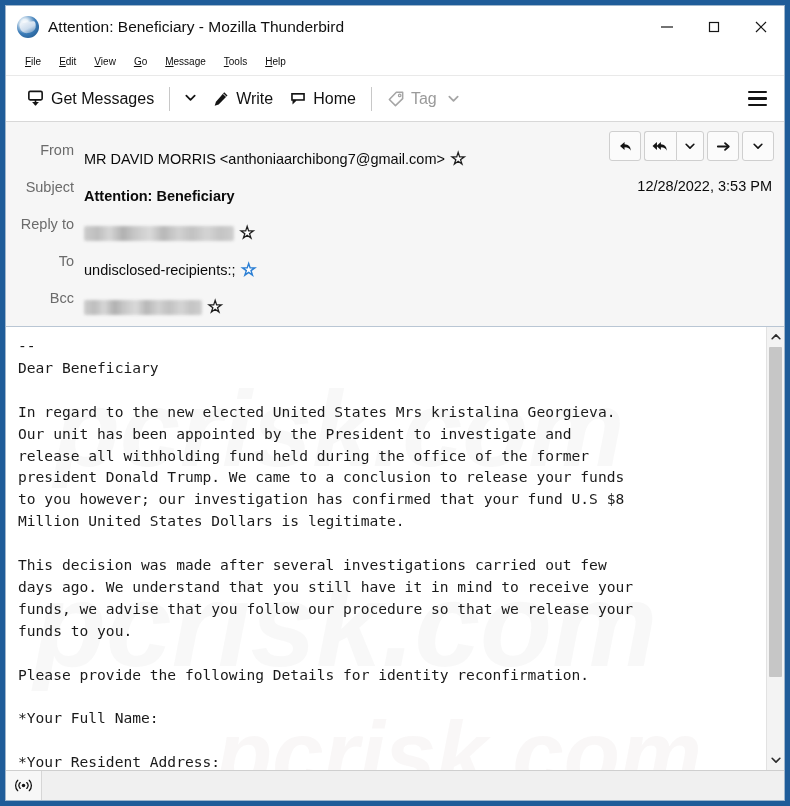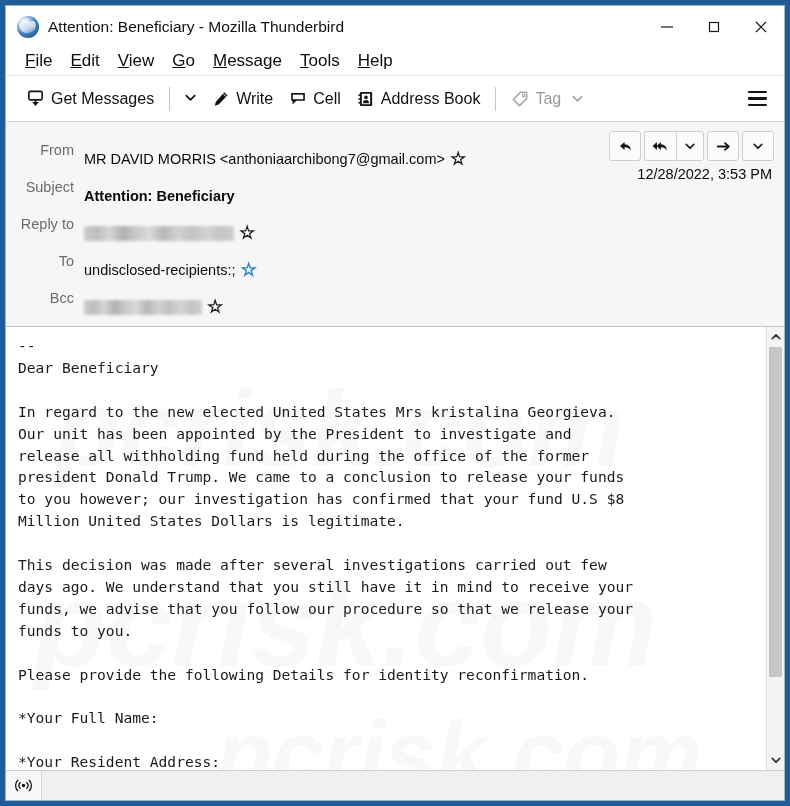--- a/index.html
+++ b/index.html
@@ -67,21 +67,21 @@
   .menubar {
     height: 29px;
     background: #ffffff;
     display: flex;
     align-items: center;
     padding-left: 10px;
     flex: none;
     border-bottom: 1px solid #e9e9e9;
   }
   .menu-item {
-    font-size: 17px;
+    font-size: 10px;
     color: #0c0c0c;
     padding: 3px 9px;
     white-space: nowrap;
   }
   .menu-item u { text-decoration: underline; text-underline-offset: 1px; }
 
   
   .toolbar {
     height: 46px;
     background: #ffffff;
@@ -201,21 +201,21 @@
     background: #fbfbfb;
     display: flex; align-items: center; justify-content: center;
   }
   .abtn.narrow { width: 28px; }
   .abtn-pair { display: flex; }
   .abtn-pair .abtn:first-child { border-radius: 3px 0 0 3px; border-right: none; }
   .abtn-pair .abtn:last-child { border-radius: 0 3px 3px 0; }
   .hdr-date {
     position: absolute;
     right: 12px;
-    top: 44px;
+    top: 56px;
     font-size: 14.5px;
     color: #0b0b0b;
     white-space: nowrap;
   }
 
   
   .body-area {
     flex: 1 1 auto;
     position: relative;
     background: #ffffff;
@@ -367,35 +367,21 @@
       </span>
       <span>Write</span>
     </div>
     <div class="tbtn">
       <span class="ic">
         <svg width="18" height="18" viewBox="0 0 20 20">
           <path d="M2.4 3.4 h15.2 v8.6 h-9.4 l-4.3 4 v-4 h-1.5 Z" fill="#141414"></path>
           <rect x="4.2" y="5.2" width="11.6" height="5" fill="#ffffff"></rect>
         </svg>
       </span>
-      <span>Cell</span>
-    </div>
-    <div class="tbtn">
-      <span class="ic">
-        <svg width="18" height="18" viewBox="0 0 20 20">
-          <rect x="3.2" y="2.2" width="13.6" height="15.6" rx="1.3" fill="#141414"></rect>
-          <rect x="5.4" y="4.2" width="9.2" height="11.6" fill="#ffffff"></rect>
-          <circle cx="10" cy="8.2" r="2" fill="#141414"></circle>
-          <path d="M6.6 14.6 c0-2.3 1.6-3.6 3.4-3.6 s3.4 1.3 3.4 3.6 Z" fill="#141414"></path>
-          <rect x="1.5" y="5" width="2.6" height="1.6" fill="#141414"></rect>
-          <rect x="1.5" y="9.2" width="2.6" height="1.6" fill="#141414"></rect>
-          <rect x="1.5" y="13.4" width="2.6" height="1.6" fill="#141414"></rect>
-        </svg>
-      </span>
-      <span>Address Book</span>
+      <span>Home</span>
     </div>
     <div class="tb-sep"></div>
     <div class="tbtn disabled">
       <span class="ic">
         <svg width="18" height="18" viewBox="0 0 20 20">
           <path d="M10.4 2.6 H17.4 V9.6 L9.4 17.4 L2.6 10.6 Z" fill="none" stroke="#a5a5a5" stroke-width="1.7" stroke-linejoin="round"></path>
           <circle cx="14.1" cy="6" r="1.35" fill="none" stroke="#a5a5a5" stroke-width="1.4"></circle>
         </svg>
       </span>
       <span>Tag</span>

